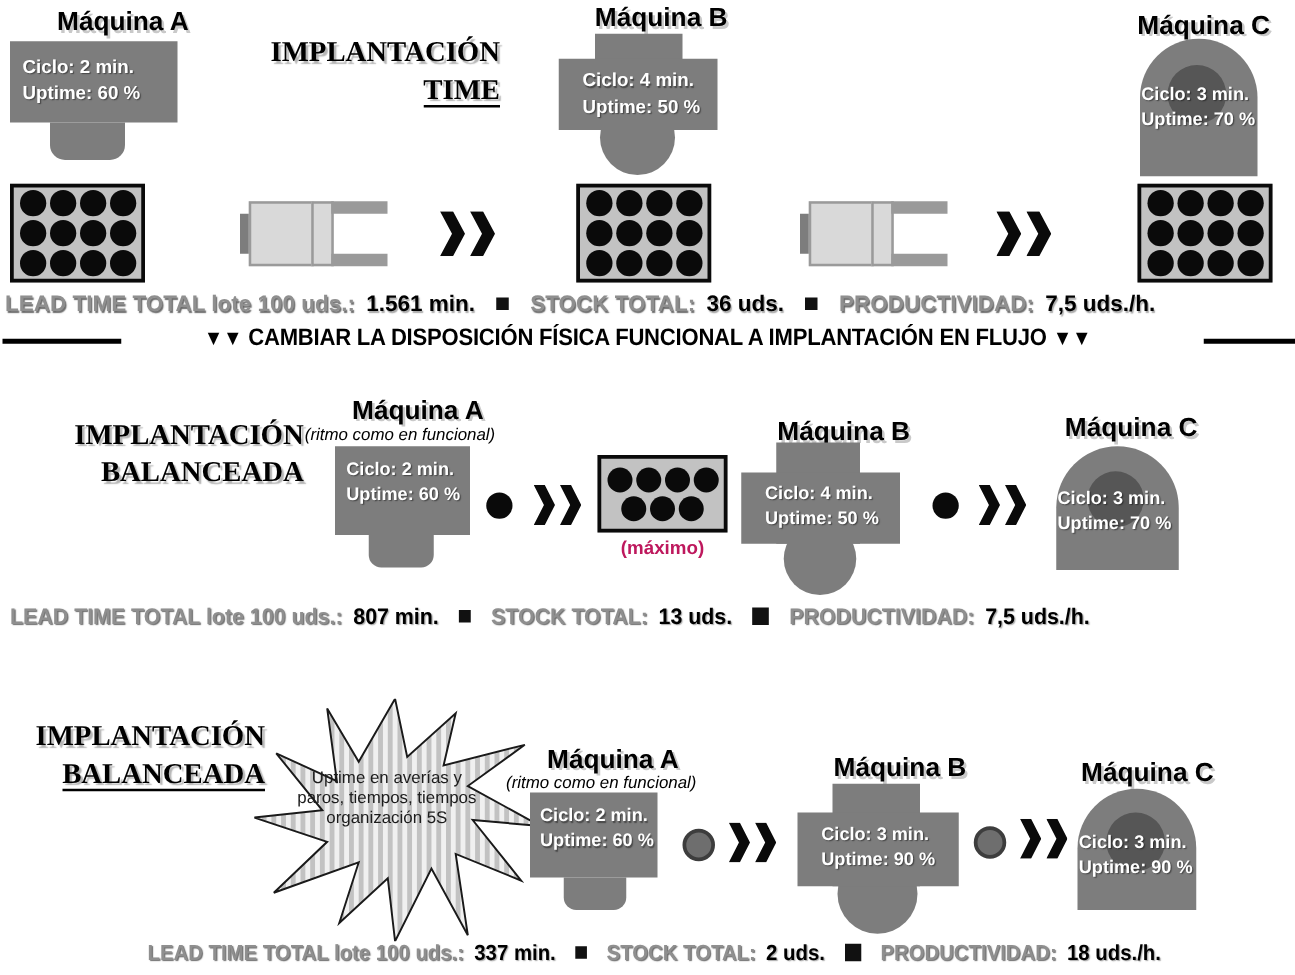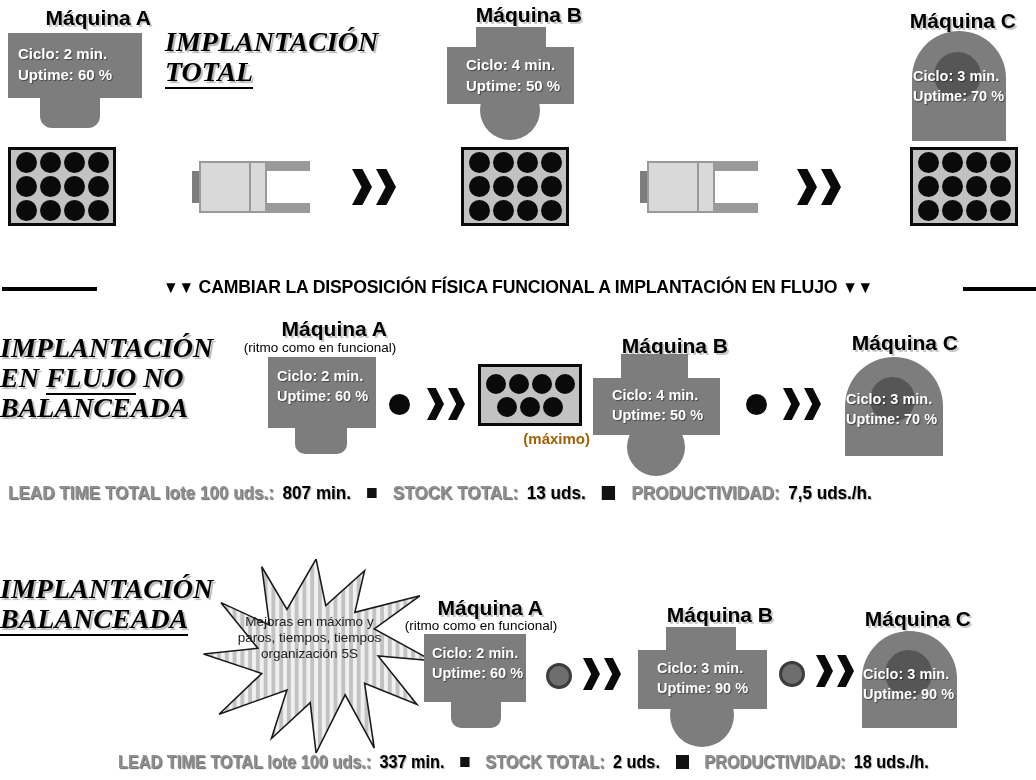--- a/index.html
+++ b/index.html
@@ -10,32 +10,32 @@
   .mpart{position:absolute;background:#7d7d7d;}
   .mtab{border-radius:0 0 12px 12px;}
   .mcirc{border-radius:50%;}
   .dome{position:absolute;background:#7d7d7d;}
   .innercirc{position:absolute;background:#565656;border-radius:50%;}
   .mtext{position:absolute;color:#fff;font-weight:bold;font-size:15px;line-height:21px;
          text-shadow:1px 1px 1px rgba(0,0,0,.45);white-space:nowrap;z-index:5;}
   .mtext.s{font-size:14.5px;line-height:20px;}
   .mlabel{position:absolute;font-weight:bold;font-size:21px;color:#000;text-align:right;
           text-shadow:2px 2px 0 #c9c9c9;white-space:nowrap;}
-  .mnote{position:absolute;font-size:13.5px;color:#000;text-align:center;white-space:nowrap;}
-  
-  .stitle{position:absolute;font-family:"Liberation Serif",serif;font-style:italic;font-weight:bold;
-          font-size:28px;line-height:30px;text-align:left;color:#000;
+  .mnote{position:absolute;font-size:13.5px;color:#000;text-align:center;white-space:nowrap;font-style:italic;}
+  
+  .stitle{position:absolute;font-family:"Liberation Serif",serif;font-weight:bold;
+          font-size:23px;line-height:30px;text-align:right;color:#000;
           text-shadow:2px 2px 1px #b5b5b5;}
   .u{border-bottom:2.5px solid #000;padding-bottom:0px;}
   
   .tray{position:absolute;background:#c2c2c2;border:3px solid #0a0a0a;box-sizing:border-box;
         display:flex;flex-wrap:wrap;gap:3px;justify-content:center;align-content:center;}
   .tray .dot{width:21px;height:21px;border-radius:50%;background:#0a0a0a;}
   .tray.small .dot{width:20px;height:20px;}
-  .traycap{position:absolute;font-weight:bold;font-size:15px;text-align:right;color:#a16207;}
+  .traycap{position:absolute;font-weight:bold;font-size:15px;text-align:center;color:#be185d;}
   
   .fk{position:absolute;}
   .fk div{position:absolute;}
   .fk-plate{left:0;top:10px;width:9px;height:32px;background:#7d7d7d;}
   .fk-body{left:7px;top:0;width:52px;height:52px;background:#d9d9d9;border:2px solid #9a9a9a;box-sizing:border-box;}
   .fk-mast{left:57px;top:0;width:18px;height:52px;background:#d9d9d9;border:2px solid #9a9a9a;box-sizing:border-box;}
   .fk-prong-top{left:73px;top:0;width:45px;height:10px;background:#9a9a9a;}
   .fk-prong-bot{left:73px;top:42px;width:45px;height:10px;background:#9a9a9a;}
   
   .chev{position:absolute;display:flex;gap:4px;}
@@ -70,21 +70,21 @@
     <div class="mpart" style="left:8px;top:33px;width:134px;height:65px;"></div>
     <div class="mpart mtab" style="left:40px;top:98px;width:60px;height:30px;"></div>
     <div class="mtext" style="left:18px;top:43px;">
       <span style="display:block;">Ciclo: 2 min.</span>
       <span style="display:block;">Uptime: 60 %</span>
     </div>
   </div>
 
   <div class="stitle" style="left:165px;top:27px;width:235px;">
     <span style="display:block;">IMPLANTACIÓN</span>
-    <span style="display:block;"><span class="u">TOTAL</span></span>
+    <span style="display:block;"><span class="u">TIME</span></span>
   </div>
 
   <div class="mlabel" style="left:437px;top:3px;width:145px;">Máquina B</div>
   <div>
     <div class="mpart mcirc" style="left:480px;top:80px;width:60px;height:60px;"></div>
     <div class="mpart" style="left:476px;top:27px;width:70px;height:77px;"></div>
     <div class="mpart" style="left:447px;top:47px;width:127px;height:57px;"></div>
     <div class="mtext" style="left:466px;top:54px;">
       <span style="display:block;">Ciclo: 4 min.</span>
       <span style="display:block;">Uptime: 50 %</span>
@@ -159,34 +159,43 @@
       <span class="dot"></span>
       <span class="dot"></span>
       <span class="dot"></span>
       <span class="dot"></span>
       <span class="dot"></span>
       <span class="dot"></span>
       <span class="dot"></span>
       <span class="dot"></span>
     </div>
 
-
-  <div class="divider" style="top:276px;">
+  <div class="stats" style="left:4px;top:233px;font-size:18px;">
+    <span class="slabel">LEAD TIME TOTAL lote 100 uds.:</span>
+    <span class="sval">1.561 min.</span>
+    <span class="sq"></span>
+    <span class="slabel">STOCK TOTAL:</span>
+    <span class="sval">36 uds.</span>
+    <span class="sq"></span>
+    <span class="slabel">PRODUCTIVIDAD:</span>
+    <span class="sval">7,5 uds./h.</span>
+  </div>
+
+  <div class="divider" style="top:260px;">
     <div class="dline" style="left:2px;width:95px;"></div>
     <div class="dtext">
       <span class="mk">▼▼</span>
       <span>CAMBIAR LA DISPOSICIÓN FÍSICA FUNCIONAL A IMPLANTACIÓN EN FLUJO</span>
       <span class="mk">▼▼</span>
     </div>
     <div class="dline" style="left:963px;width:73px;"></div>
   </div>
 
   <div class="stitle" style="left:0px;top:333px;width:243px;">
     <span style="display:block;">IMPLANTACIÓN</span>
-    <span style="display:block;"><span>EN </span><span class="u">FLUJO</span><span> NO</span></span>
     <span style="display:block;">BALANCEADA</span>
   </div>
 
   <div class="mlabel" style="left:252px;top:317px;width:135px;">Máquina A</div>
   <div class="mnote" style="left:235px;top:340px;width:170px;">(ritmo como en funcional)</div>
   <div>
     <div class="mpart" style="left:268px;top:357px;width:108px;height:71px;"></div>
     <div class="mpart mtab" style="left:295px;top:428px;width:52px;height:26px;border-radius:0 0 10px 10px;"></div>
     <div class="mtext s" style="left:277px;top:366px;">
       <span style="display:block;">Ciclo: 2 min.</span>
@@ -258,21 +267,21 @@
   <svg class="abs" style="left:200px;top:559px;" width="236" height="194" viewBox="0 0 240 200">
     <defs>
       <pattern id="stripes" width="8" height="8" patternUnits="userSpaceOnUse">
         <rect width="8" height="8" fill="#f0f0f0"></rect>
         <rect width="4" height="8" fill="#c2c2c2"></rect>
       </pattern>
     </defs>
     <polygon points="62,8 88,52 118,0 128,48 168,12 158,55 225,38 178,72 238,105 182,100 222,150 168,128 178,195 148,140 118,200 112,148 72,185 88,135 18,160 62,118 2,98 58,92 20,45 70,68" fill="url(#stripes)" stroke="#1a1a1a" stroke-width="1.6"></polygon>
   </svg>
   <div class="bursttext" style="left:207px;top:614px;width:205px;">
-    <span style="display:block;">Mejoras en máximo y</span>
+    <span style="display:block;">Uptime en averías y</span>
     <span style="display:block;">paros, tiempos, tiempos</span>
     <span style="display:block;">organización 5S</span>
   </div>
 
   <div class="mlabel" style="left:418px;top:596px;width:125px;">Máquina A</div>
   <div class="mnote" style="left:396px;top:618px;width:170px;">(ritmo como en funcional)</div>
   <div>
     <div class="mpart" style="left:424px;top:634px;width:102px;height:68px;"></div>
     <div class="mpart mtab" style="left:451px;top:702px;width:50px;height:26px;border-radius:0 0 10px 10px;"></div>
     <div class="mtext s" style="left:432px;top:643px;">

